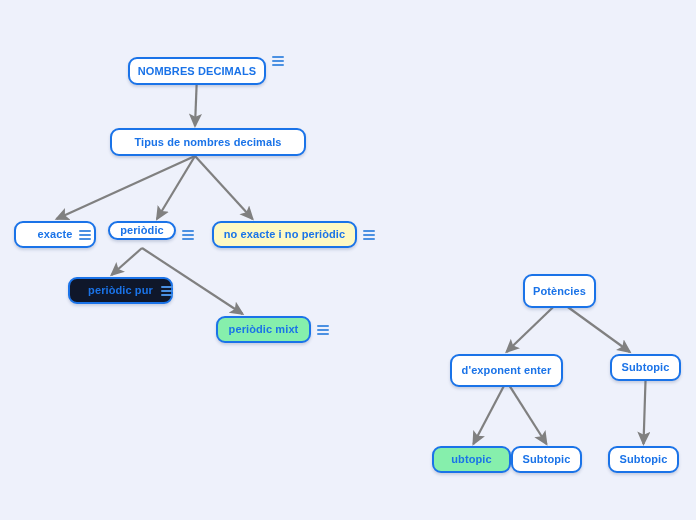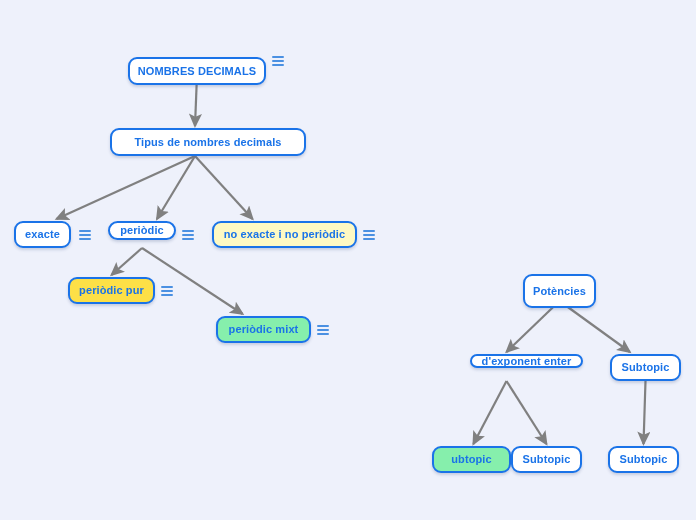--- a/index.html
+++ b/index.html
@@ -98,21 +98,21 @@
         <span class="node-label">NOMBRES DECIMALS</span>
       </div>
       <div class="menu-icon" style="left: 272px; top: 53px;">
         <i style="background: rgb(74, 144, 226);"></i>
         <i style="background: rgb(74, 144, 226);"></i>
         <i style="background: rgb(74, 144, 226);"></i>
       </div>
       <div class="node" style="left: 110px; top: 128px; width: 196px; height: 28px; font-size: 11px; border-color: rgb(26, 115, 232); background: rgb(255, 255, 255);">
         <span class="node-label">Tipus de nombres decimals</span>
       </div>
-      <div class="node" style="left: 14px; top: 221px; width: 57px; height: 27px; font-size: 11px; border-color: rgb(26, 115, 232); background: rgb(255, 255, 255);">
+      <div class="node" style="left: 14px; top: 221px; width: 82px; height: 27px; font-size: 11px; border-color: rgb(26, 115, 232); background: rgb(255, 255, 255);">
         <span class="node-label">exacte</span>
       </div>
       <div class="menu-icon" style="left: 79px; top: 226.5px;">
         <i style="background: rgb(74, 144, 226);"></i>
         <i style="background: rgb(74, 144, 226);"></i>
         <i style="background: rgb(74, 144, 226);"></i>
       </div>
       <div class="node" style="left: 108px; top: 221px; width: 68px; height: 19px; font-size: 11px; border-color: rgb(26, 115, 232); background: rgb(255, 255, 255); border-radius: 13px;">
         <span class="node-label">periòdic</span>
       </div>
@@ -122,40 +122,40 @@
         <i style="background: rgb(74, 144, 226);"></i>
       </div>
       <div class="node" style="left: 212px; top: 221px; width: 145px; height: 27px; font-size: 11px; border-color: rgb(26, 115, 232); background: #fef9c3;">
         <span class="node-label">no exacte i no periòdic</span>
       </div>
       <div class="menu-icon" style="left: 363px; top: 226.5px;">
         <i style="background: rgb(74, 144, 226);"></i>
         <i style="background: rgb(74, 144, 226);"></i>
         <i style="background: rgb(74, 144, 226);"></i>
       </div>
-      <div class="node" style="left: 68px; top: 277px; width: 87px; height: 27px; font-size: 11px; border-color: rgb(26, 115, 232); background: #fde047;">
+      <div class="node" style="left: 68px; top: 277px; width: 105px; height: 27px; font-size: 11px; border-color: rgb(26, 115, 232); background: #0f172a;">
         <span class="node-label">periòdic pur</span>
       </div>
       <div class="menu-icon" style="left: 161px; top: 282.5px;">
         <i style="background: rgb(74, 144, 226);"></i>
         <i style="background: rgb(74, 144, 226);"></i>
         <i style="background: rgb(74, 144, 226);"></i>
       </div>
       <div class="node" style="left: 216px; top: 316px; width: 95px; height: 27px; font-size: 11px; border-color: rgb(26, 115, 232); background: #86efac;">
         <span class="node-label">periòdic mixt</span>
       </div>
       <div class="menu-icon" style="left: 317px; top: 321.5px;">
         <i style="background: rgb(74, 144, 226);"></i>
         <i style="background: rgb(74, 144, 226);"></i>
         <i style="background: rgb(74, 144, 226);"></i>
       </div>
       <div class="node" style="left: 523px; top: 274px; width: 73px; height: 34px; font-size: 11px; border-color: rgb(26, 115, 232); background: rgb(255, 255, 255);">
         <span class="node-label">Potències</span>
       </div>
-      <div class="node" style="left: 450px; top: 354px; width: 113px; height: 14px; font-size: 11px; border-color: rgb(26, 115, 232); background: rgb(255, 255, 255); margin-left: 20px;">
+      <div class="node" style="left: 450px; top: 354px; width: 113px; height: 33px; font-size: 11px; border-color: rgb(26, 115, 232); background: rgb(255, 255, 255);">
         <span class="node-label">d'exponent enter</span>
       </div>
       <div class="node" style="left: 610px; top: 354px; width: 71px; height: 27px; font-size: 11px; border-color: rgb(26, 115, 232); background: rgb(255, 255, 255);">
         <span class="node-label">Subtopic</span>
       </div>
       <div class="node" style="left: 432px; top: 446px; width: 79px; height: 27px; font-size: 11px; border-color: rgb(26, 115, 232); background: #86efac;">
         <span class="node-label">ubtopic</span>
       </div>
       <div class="node" style="left: 511px; top: 446px; width: 71px; height: 27px; font-size: 11px; border-color: rgb(26, 115, 232); background: rgb(255, 255, 255);">
         <span class="node-label">Subtopic</span>

